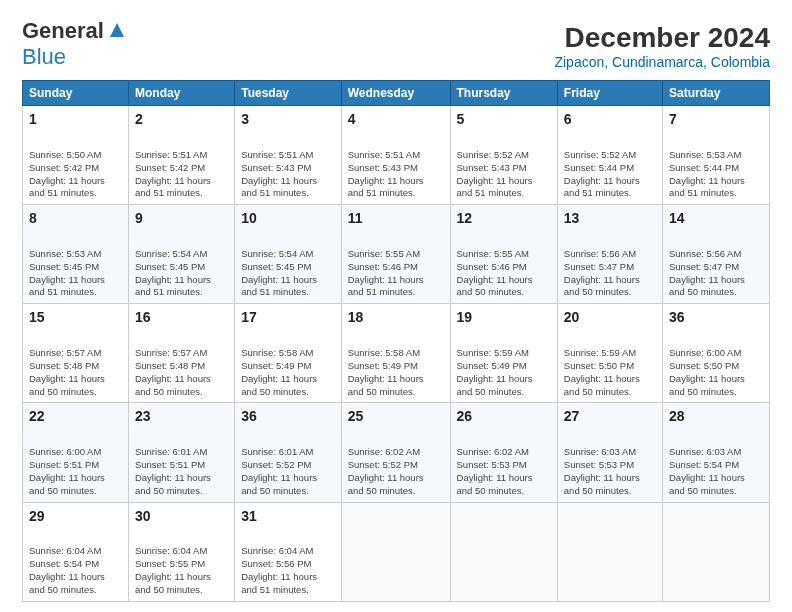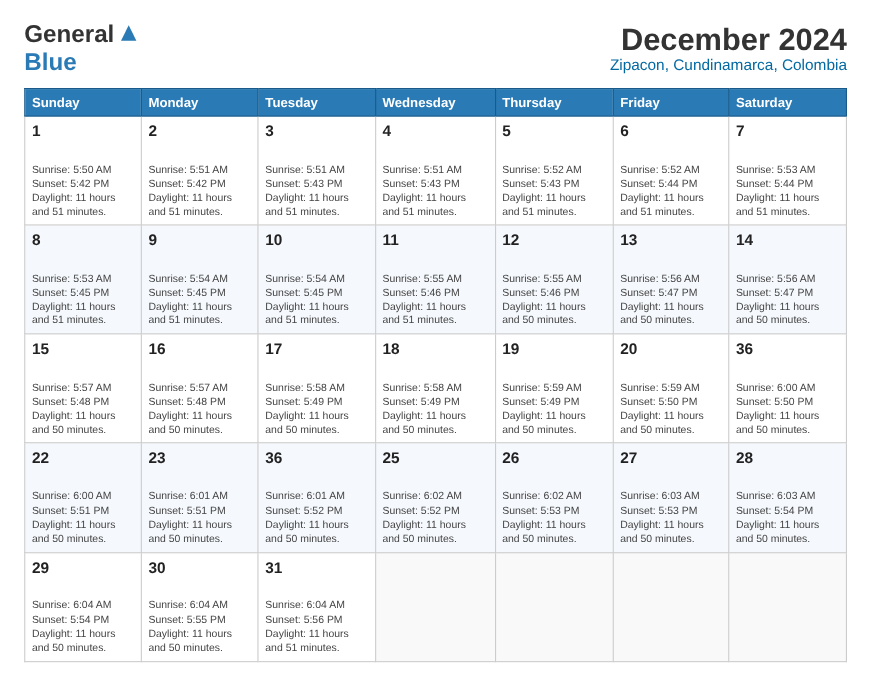--- a/index.html
+++ b/index.html
@@ -12,21 +12,21 @@
     }
     .page {
       width: 792px;
       min-height: 612px;
       padding: 18px 22px 10px 22px;
       background: #fff;
     }
     .header-area {
       display: flex;
       justify-content: space-between;
-      align-items: center;
+      align-items: flex-end;
       margin-bottom: 10px;
     }
     .logo {
       display: flex;
       flex-direction: column;
       align-items: flex-start;
     }
     .logo-line {
       display: flex;
       align-items: center;
@@ -96,21 +96,21 @@
 <div class="page">
   <div class="header-area">
     <div class="logo">
       <div class="logo-line">
         <span style="font-size:22px;font-weight:bold;color:#333;">General</span>
         <svg width="22" height="22" viewBox="0 0 22 22" style="margin-left:2px;margin-top:-2px;">
           <polygon points="4,18 11,4 18,18" fill="#2a7ab5"></polygon>
         </svg>
       </div>
       <div>
-        <span style="font-size:22px;font-weight:bold;color:#2a7ab5;">Blue</span>
+        <span style="font-size:22px;font-weight:normal;color:#2a7ab5;">Blue</span>
       </div>
     </div>
     <div class="title-area">
       <div class="main-title">December 2024</div>
       <div class="subtitle">Zipacon, Cundinamarca, Colombia</div>
     </div>
   </div>
 
   <table class="calendar">
     <thead>

